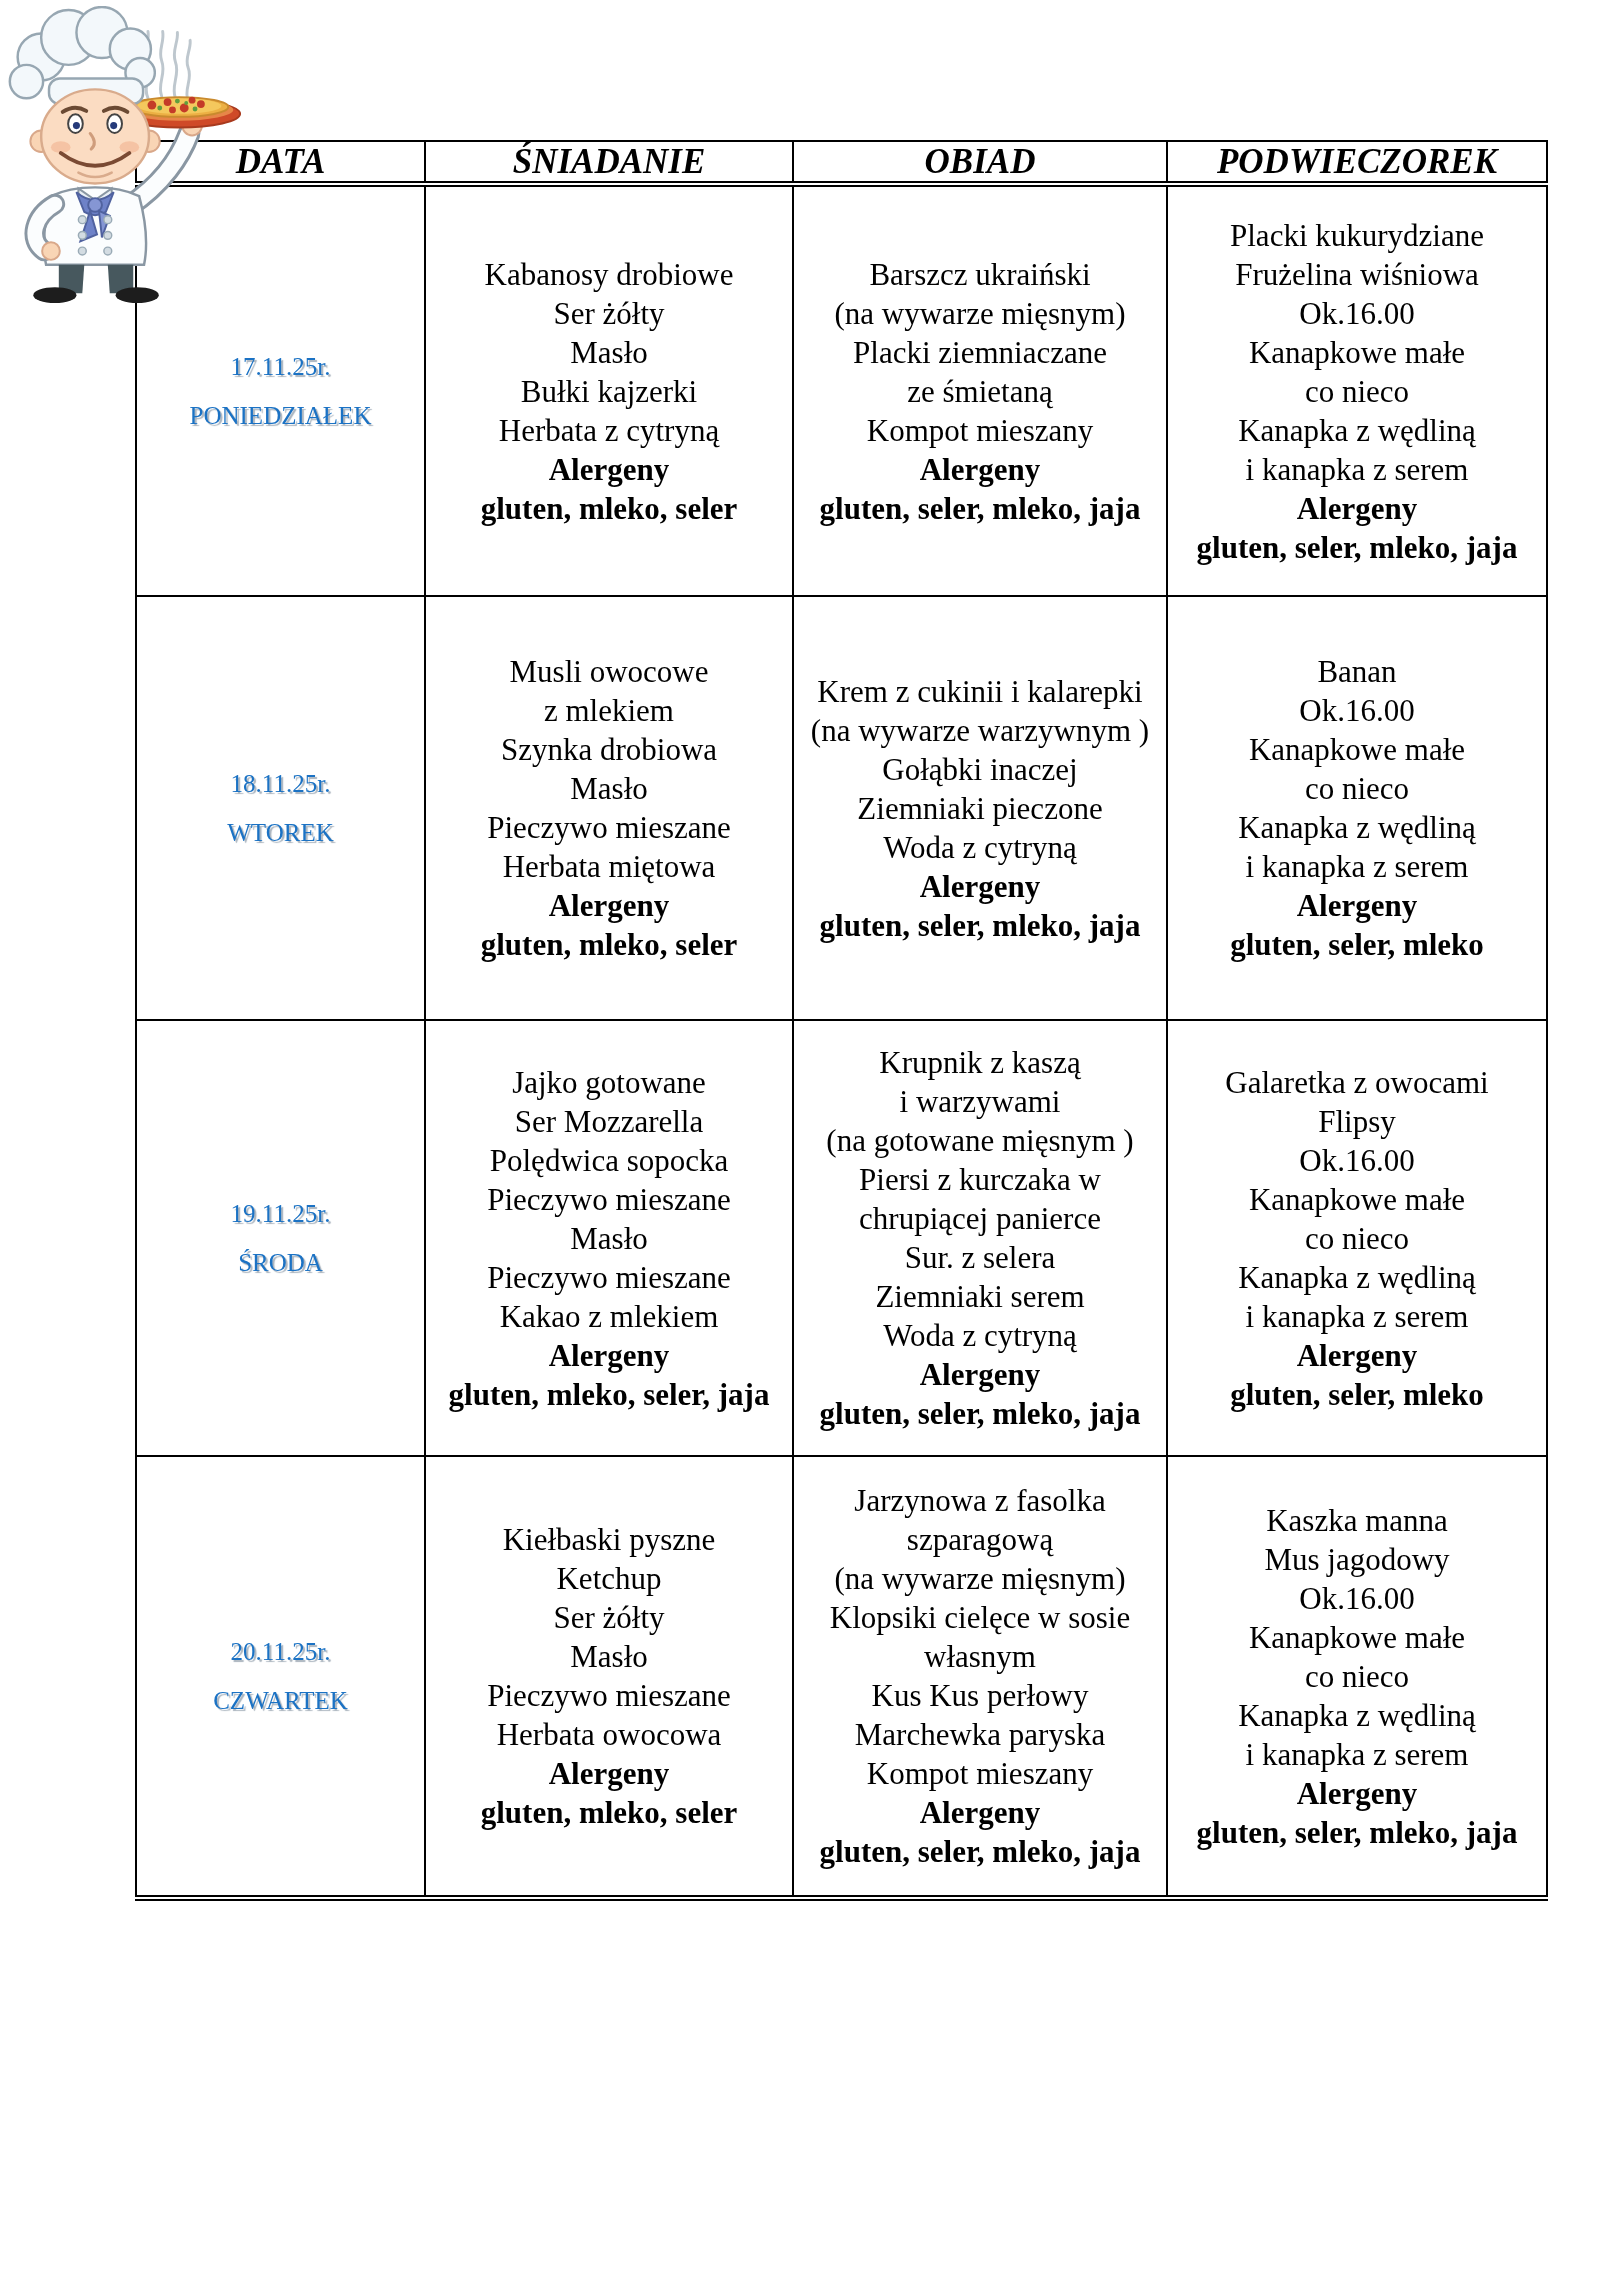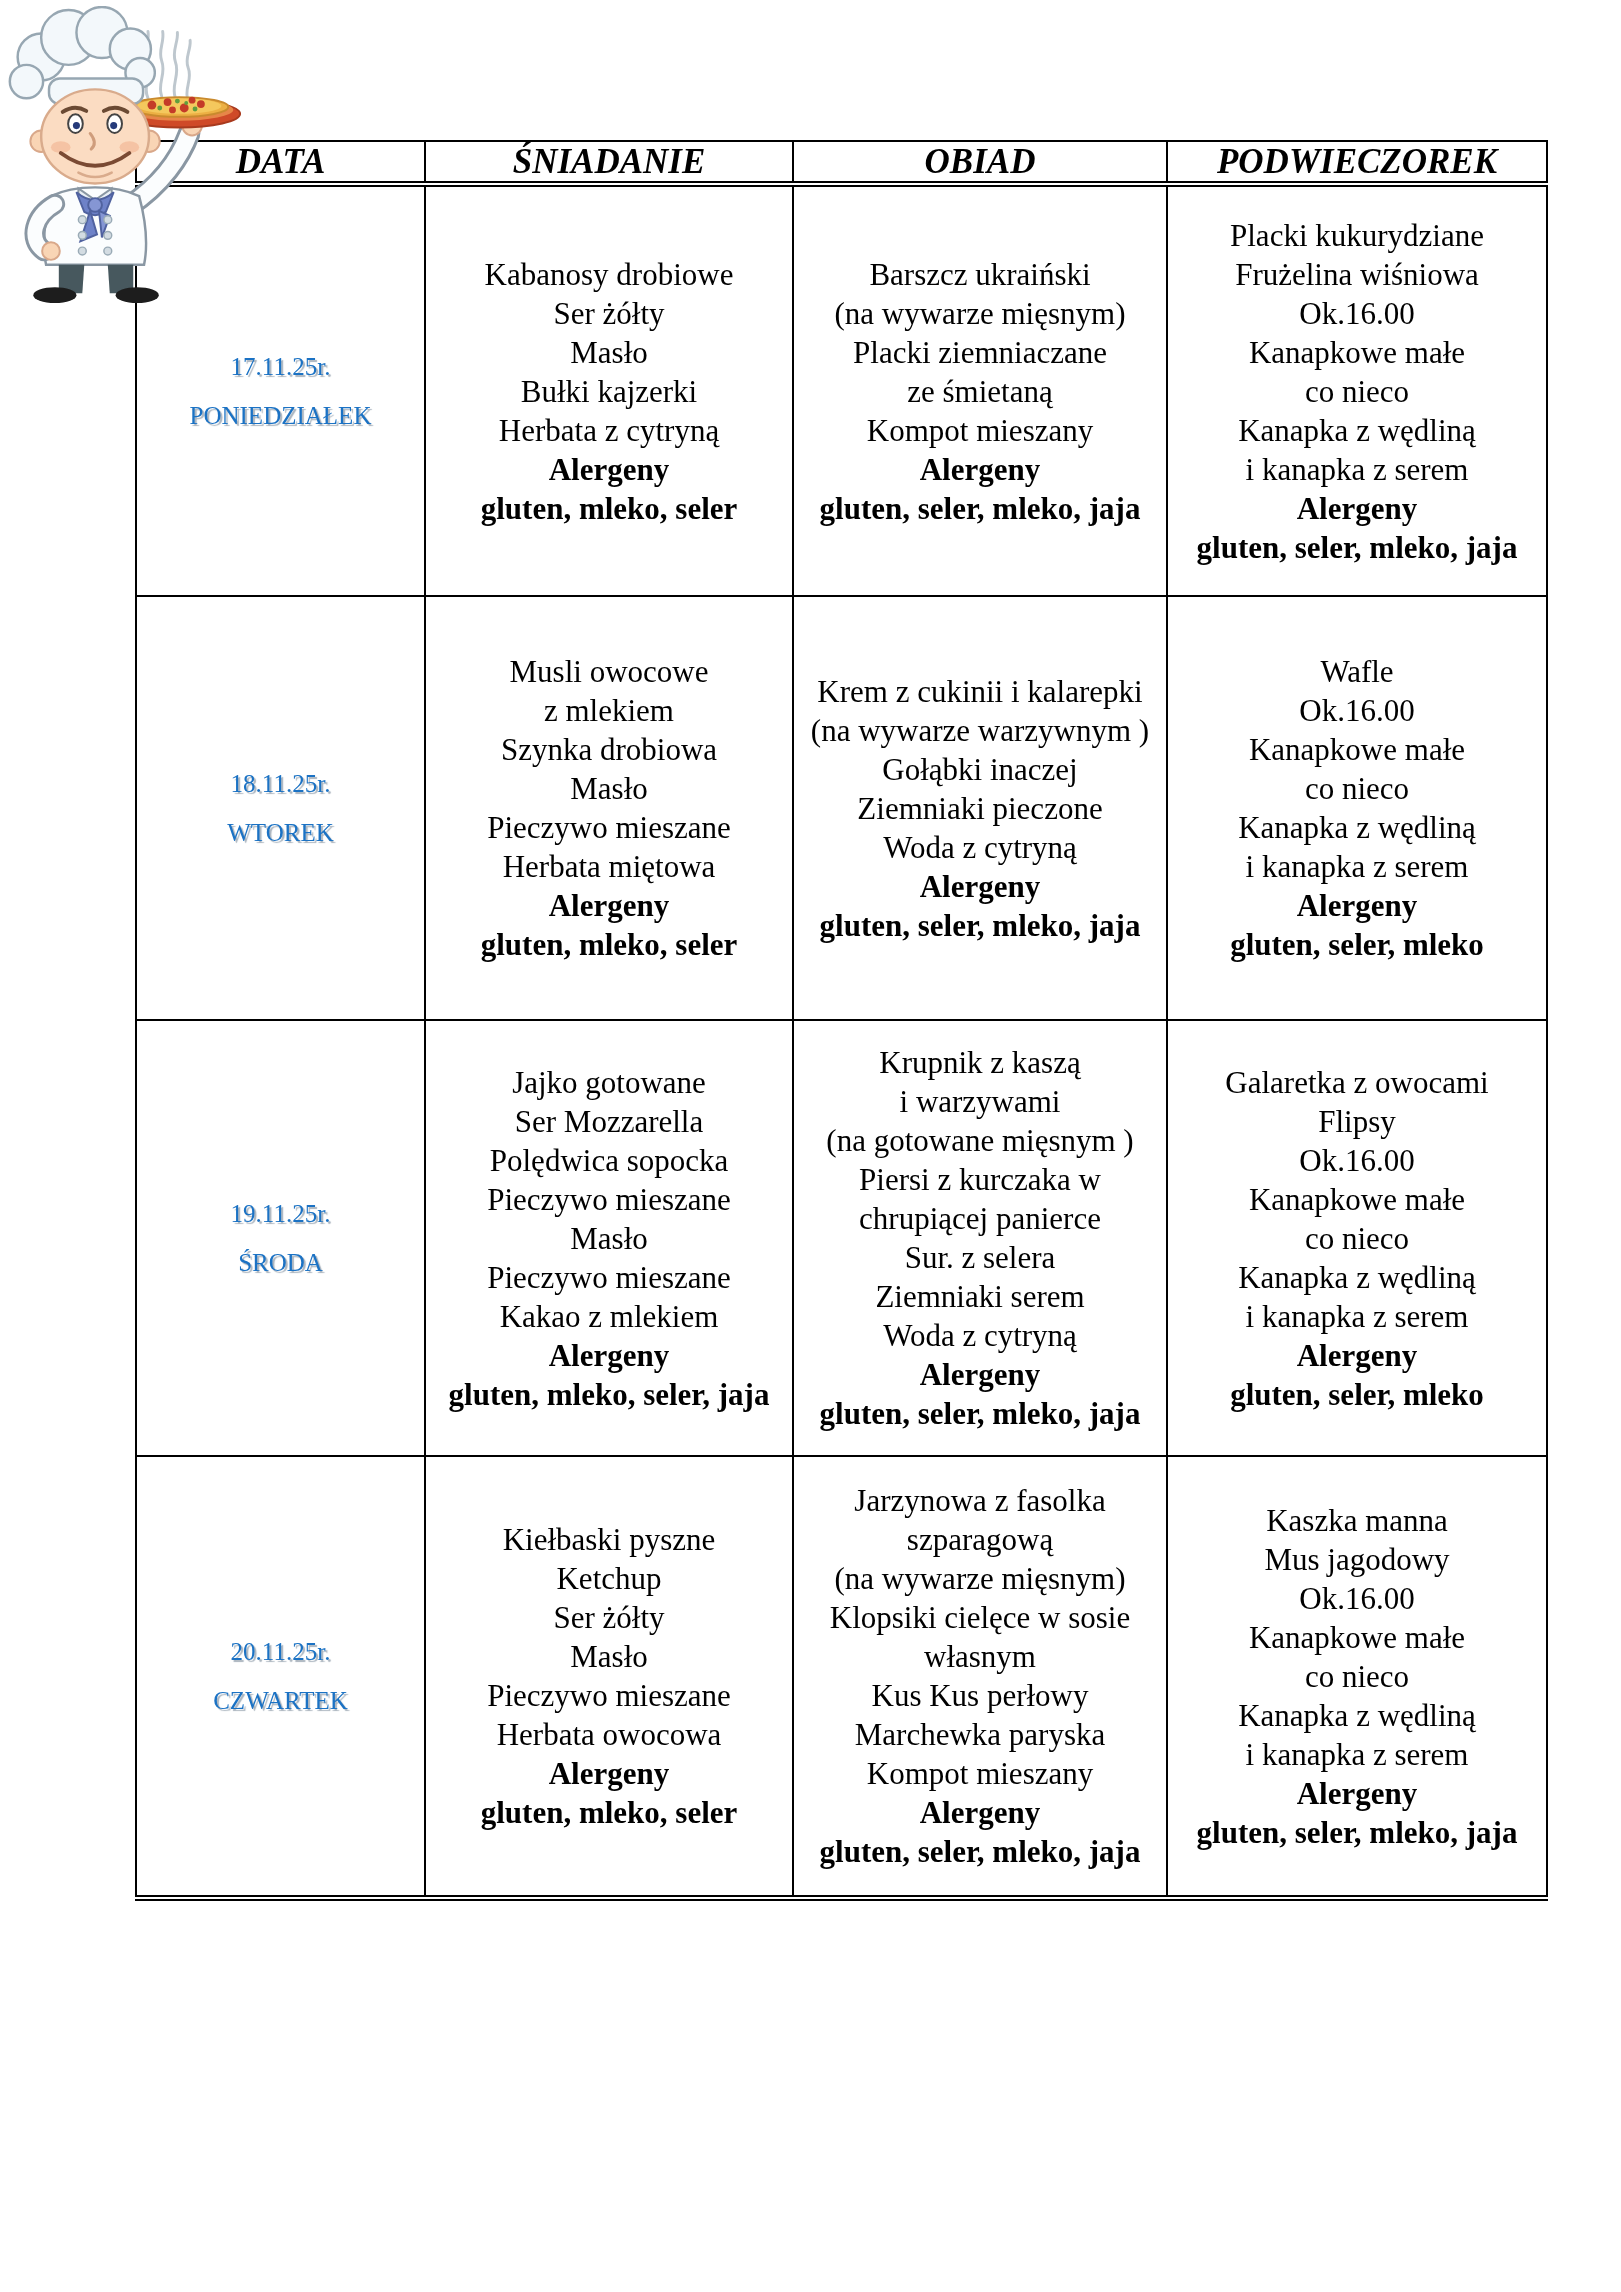--- a/index.html
+++ b/index.html
@@ -149,21 +149,21 @@
               <div class="line">Ziemniaki pieczone</div>
               <div class="line">Woda z cytryną</div>
             </div>
           <div class="lines b">
               <div class="line">Alergeny</div>
               <div class="line">gluten, seler, mleko, jaja</div>
             </div>
         </td>
         <td>
           <div class="lines">
-              <div class="line">Wafle</div>
+              <div class="line">Banan</div>
               <div class="line">Ok.16.00</div>
               <div class="line">Kanapkowe małe</div>
               <div class="line">co nieco</div>
               <div class="line">Kanapka z wędliną</div>
               <div class="line">i kanapka z serem</div>
             </div>
           <div class="lines b">
               <div class="line">Alergeny</div>
               <div class="line">gluten, seler, mleko</div>
             </div>

